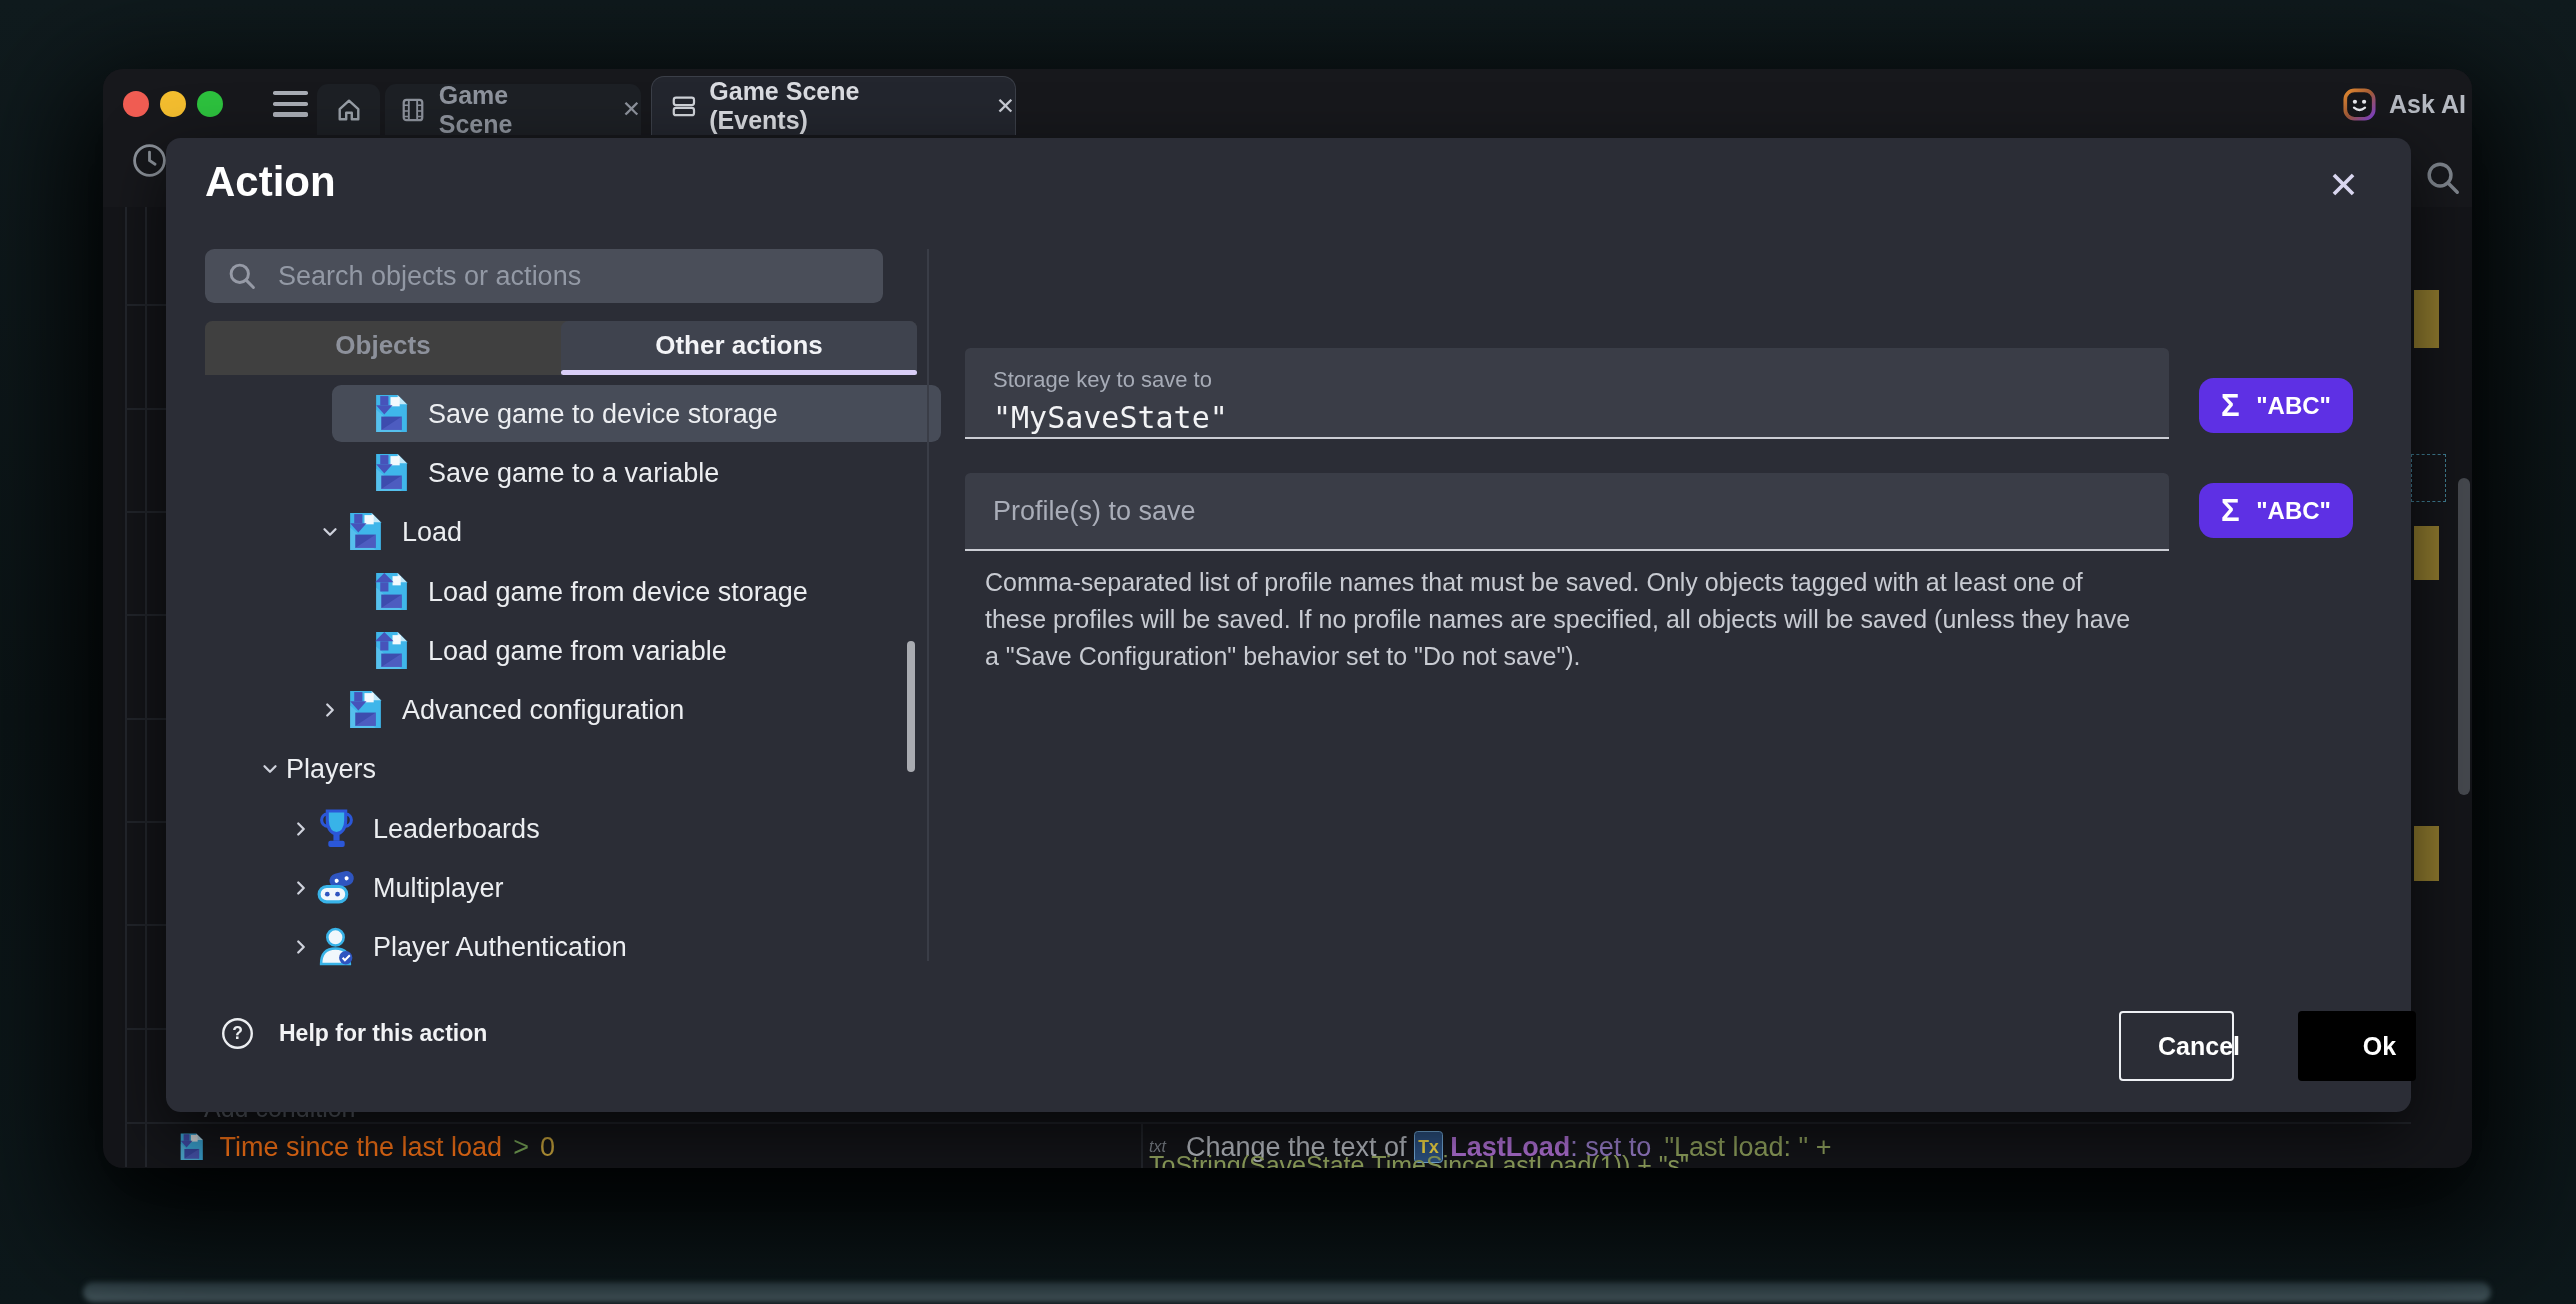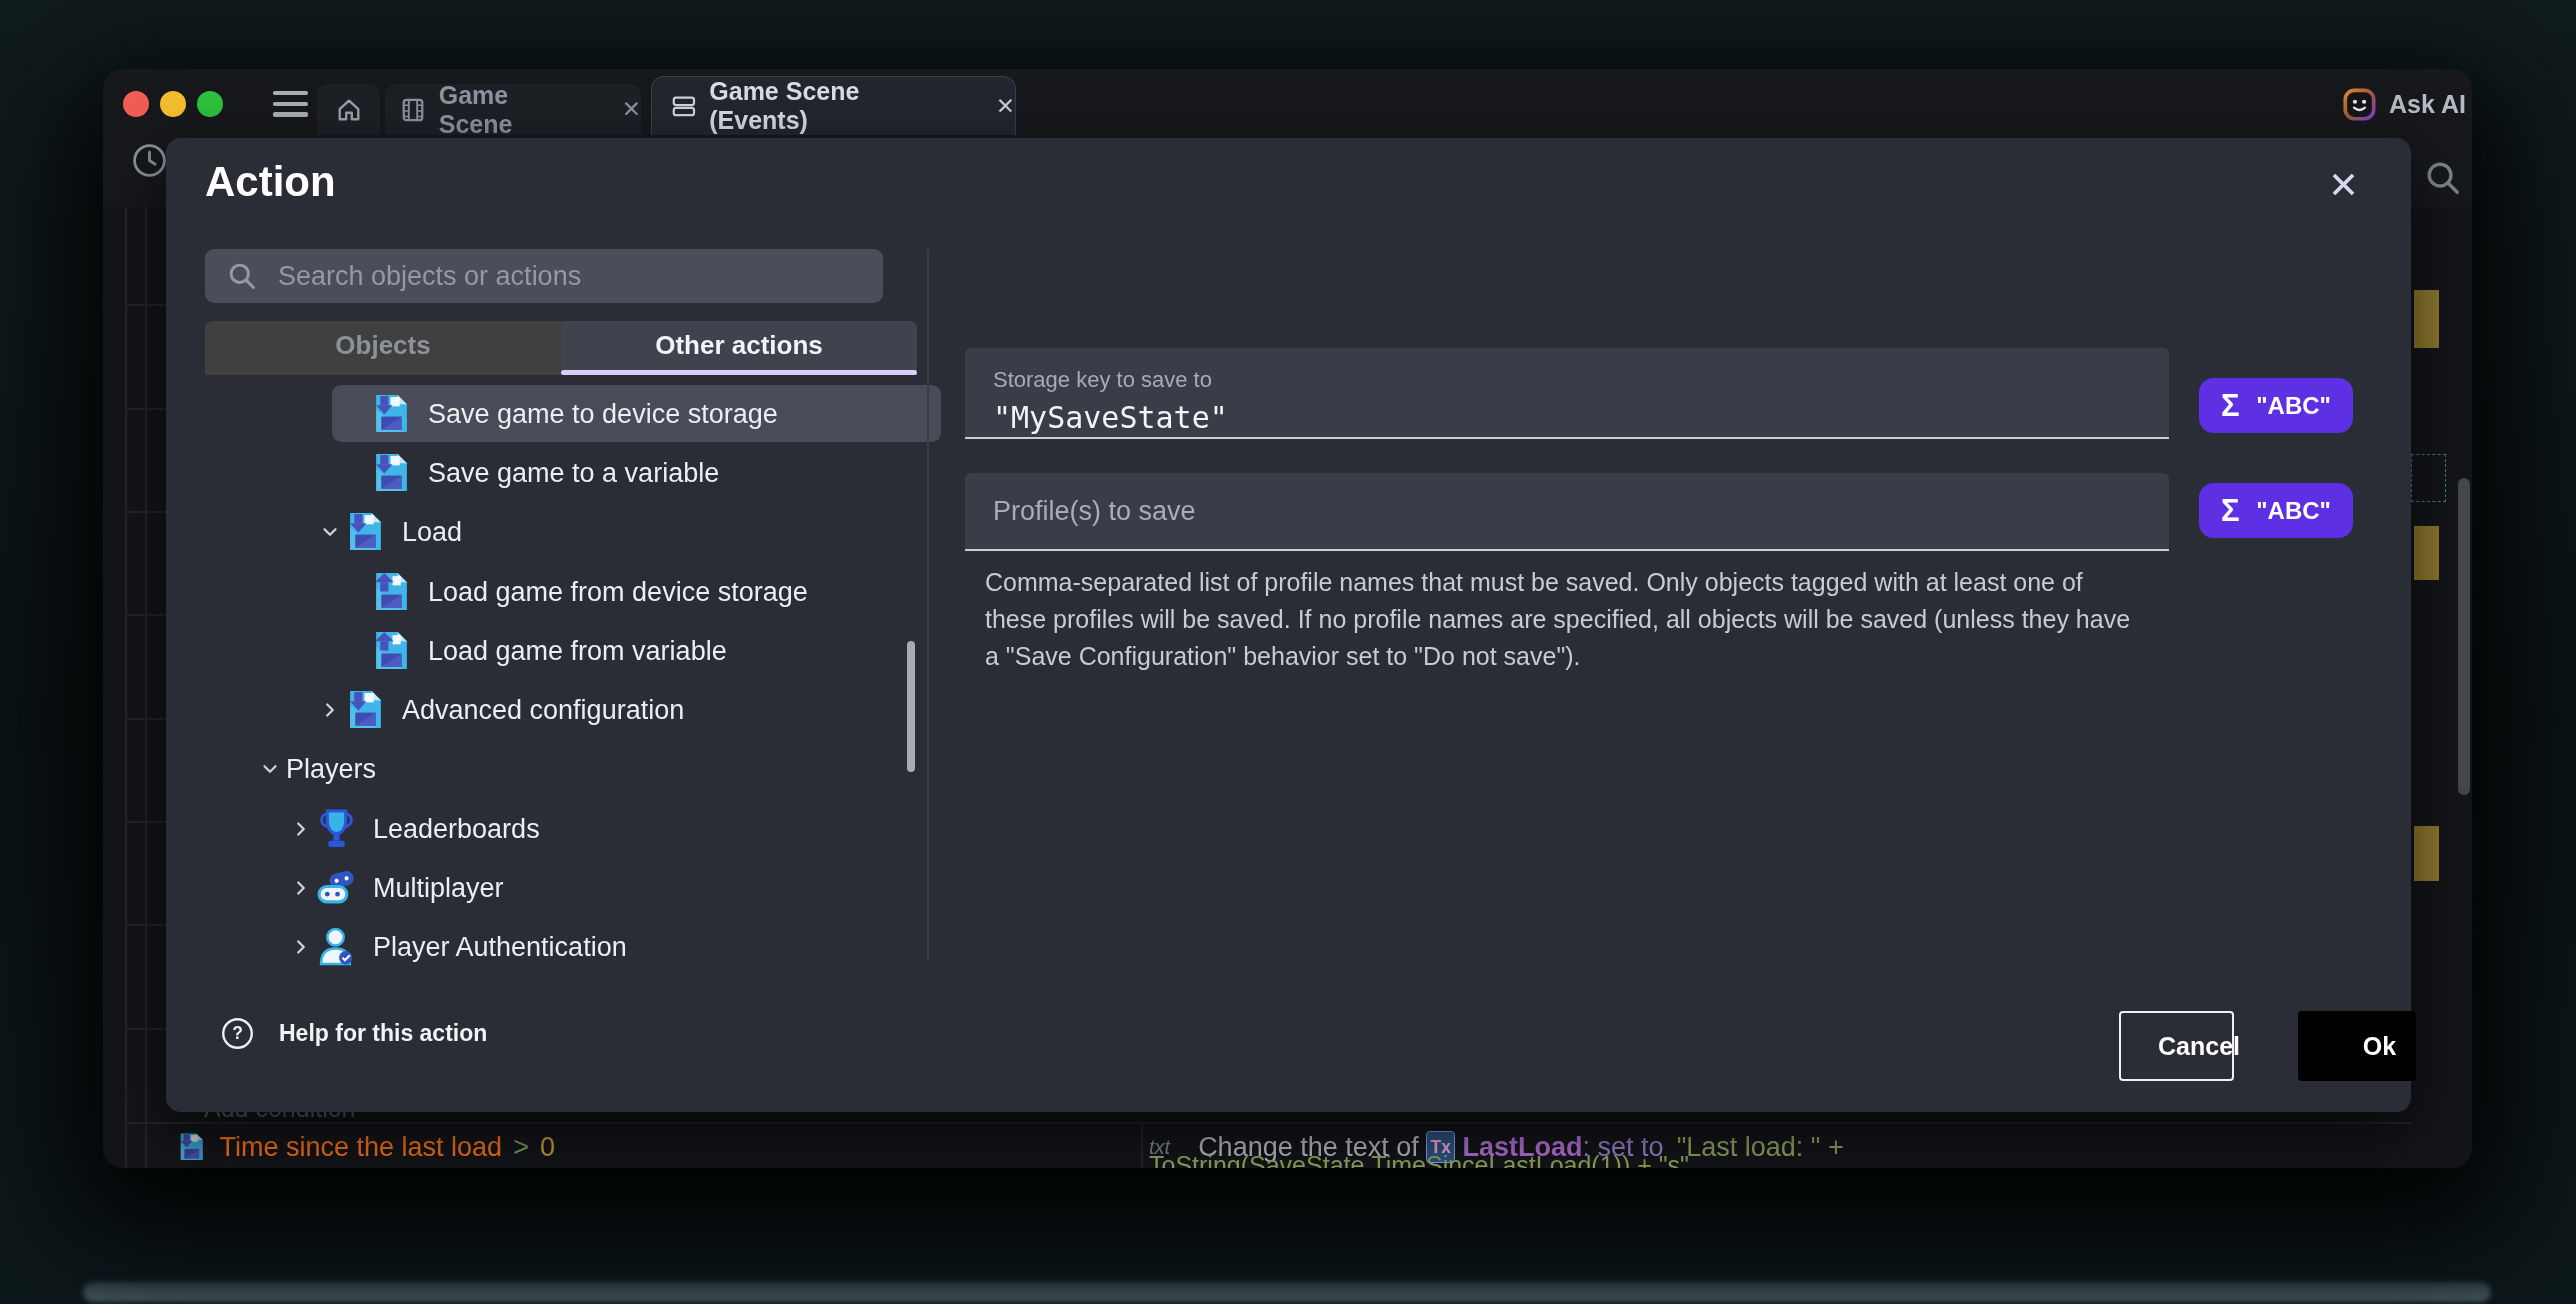--- a/index.html
+++ b/index.html
@@ -33,27 +33,27 @@
   .vline { width:1.8px; background:#23262c; }
   .hline { height:1.8px; background:#22252b; }
   .yellow-block { left:2311px; width:25px; background:#8f7a2e; }
   #dashed-box { left:2308px; top:385px; width:35px; height:48px; border:1.8px dashed #3f7d92; }
   #events-scrollbar { left:2355px; top:409px; width:12px; height:317px; border-radius:6.5px; background:#45484e; }
   #ghost-add-condition { left:101px; top:1025px; font-size:25px; color:#5a5f68; }
   .event-row { top:1057px; height:42px; display:flex; align-items:center; font-size:27px; }
   .txt-gray { color:#f97316; }
   .op-green { color:#76a356; }
   .num-yellow { color:#c8a43c; }
-  .txt-icon { font-style:italic; font-size:20px; color:#81878f; margin-right:28px; }
+  .txt-icon { font-style:italic; font-size:16px; color:#81878f; margin-right:20px; }
   .act-main { color:#b9bdc4; }
   .obj-purple { color:#b272d8; font-weight:bold; }
   .set-purple { color:#9c80cf; }
   .str-olive { color:#93a55f; }
   #tx-chip { width:29px; height:32px; background:#2d5384; border:1.8px solid #76aede; border-radius:3.7px;
-    color:#f9a8d4; font-size:17.5px; font-weight:bold; display:inline-flex; align-items:center; justify-content:center; margin:0 7.4px; }
+    color:#fde047; font-size:17.5px; font-weight:bold; display:inline-flex; align-items:center; justify-content:center; margin:0 7.4px; }
   #event-line2 { left:1046px; top:1082px; font-size:25px; color:#93a55f; }
 
   
   #dialog { left:166px; top:138px; width:2245px; height:974px; border-radius:14.8px;
     background:#2b2d36; z-index:5; box-shadow:0 22px 65px rgba(0,0,0,.65); }
   #dlg-title { left:39px; top:20px; font-size:42px; font-weight:bold; color:#ffffff; }
   #dlg-close { left:2150px; top:20px; width:55px; height:55px; font-size:37px; font-weight:300; color:#d9d6ef;
     display:flex; align-items:center; justify-content:center; cursor:pointer; }
   #searchbox { left:39px; top:111px; width:678px; height:54px; border-radius:9.2px; background:#4a4e59;
     display:flex; align-items:center; padding-left:22px; gap:20px; }

